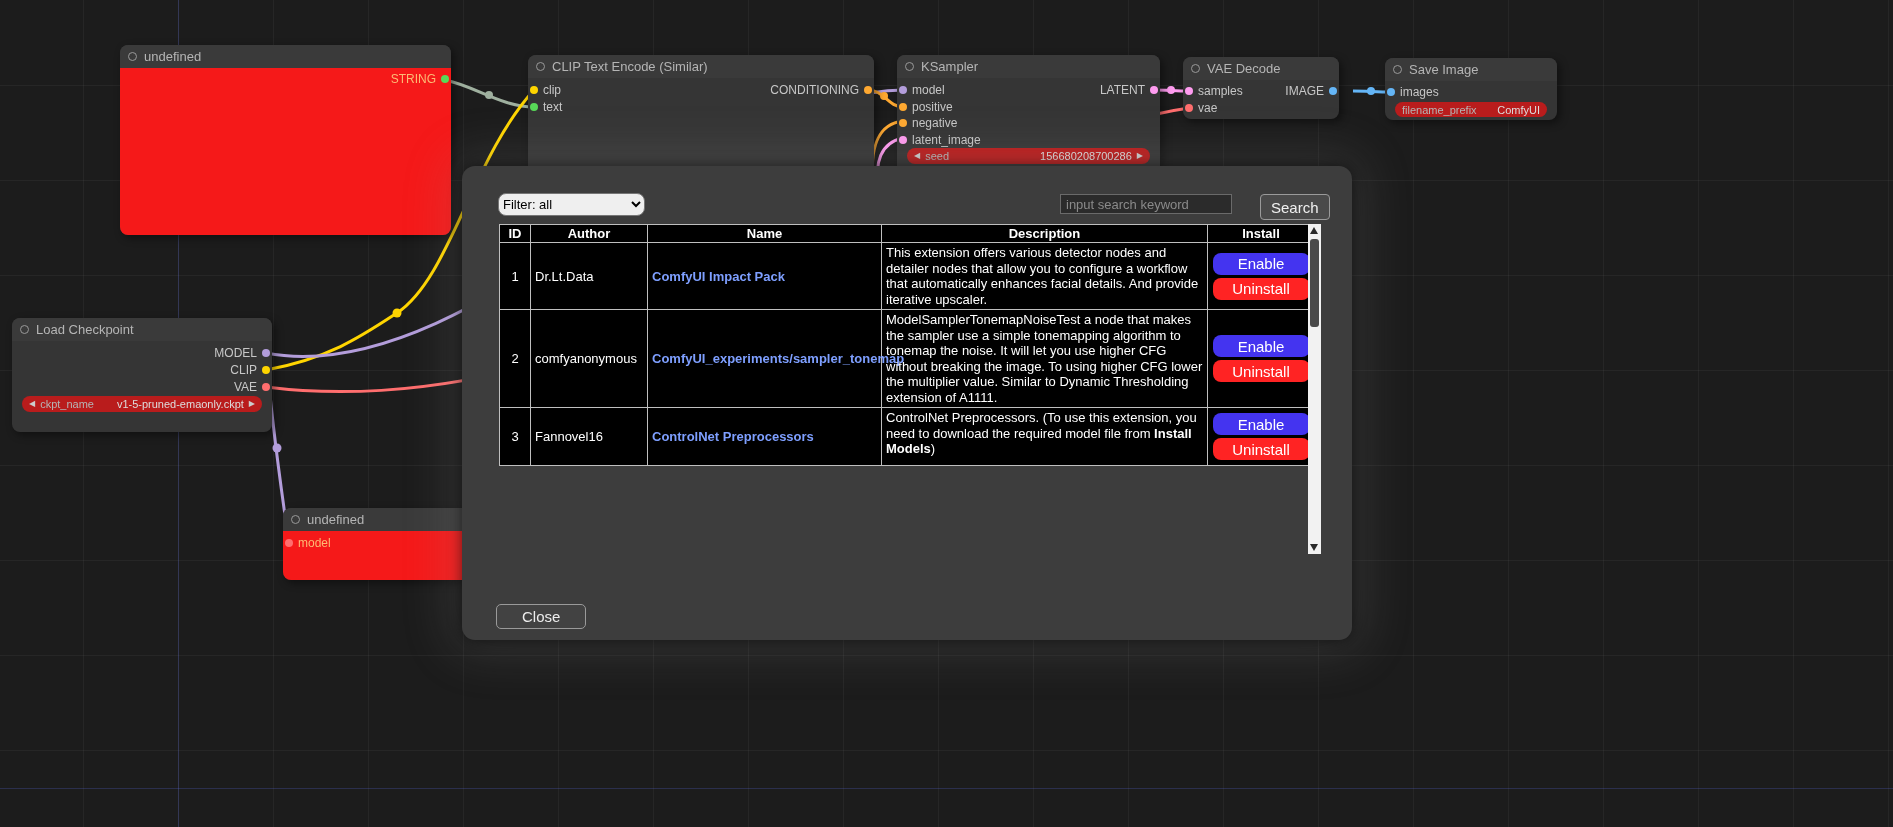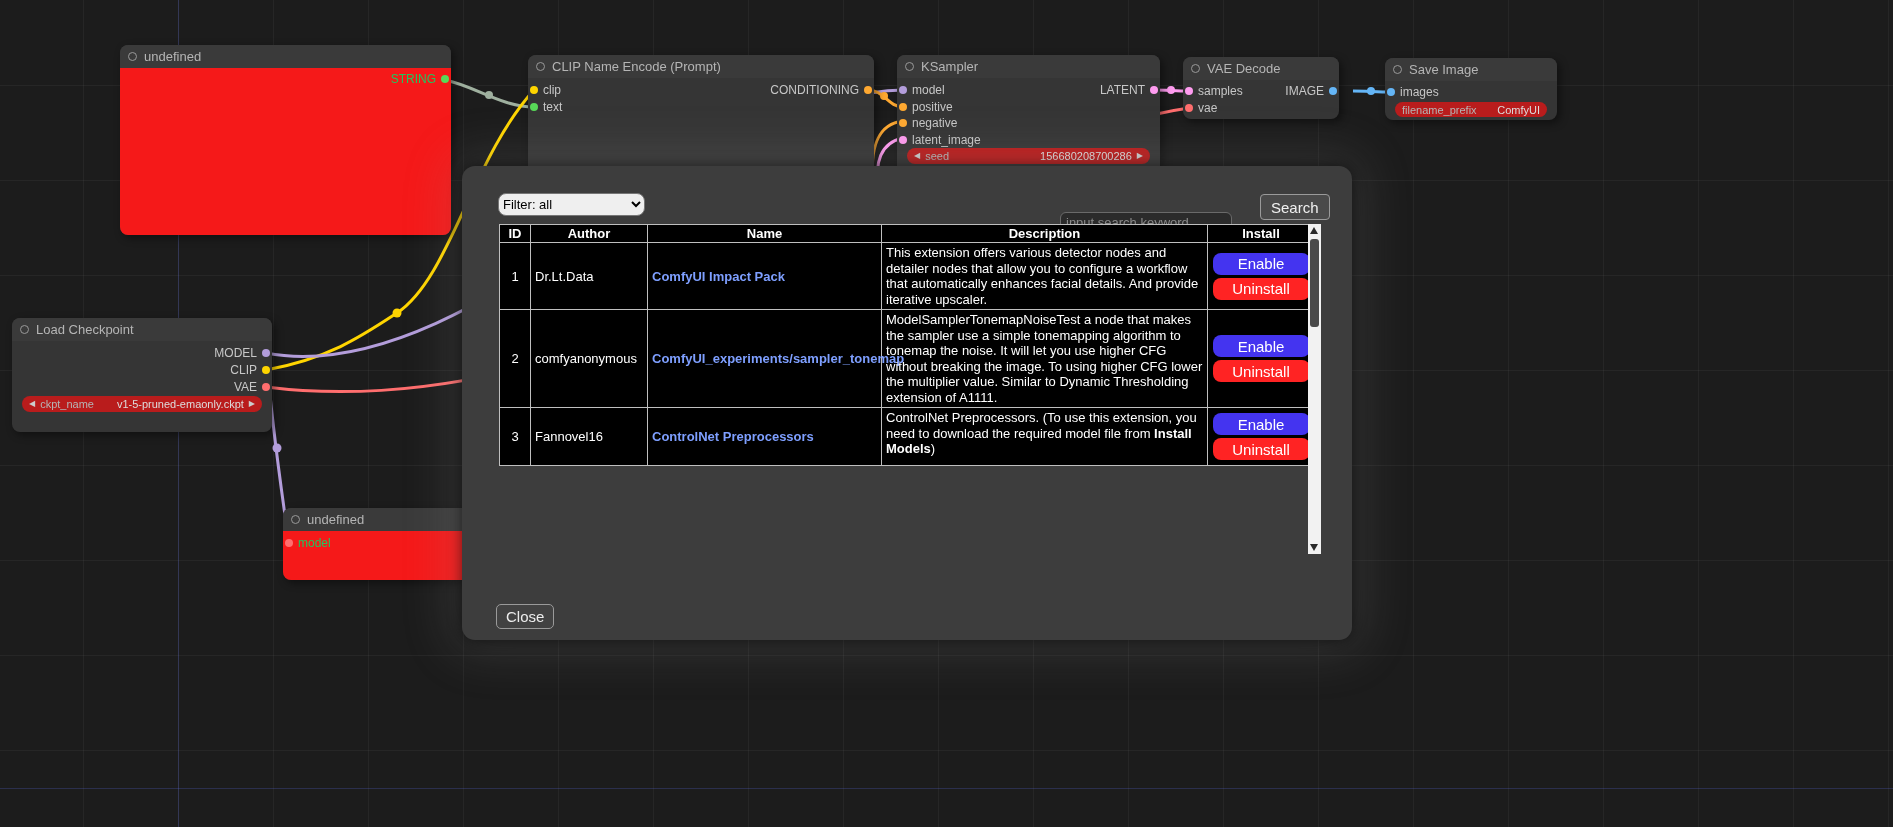--- a/index.html
+++ b/index.html
@@ -30,49 +30,49 @@
     position:absolute; left:0; top:0; right:0; height:23px; background:#3a3a3a;
     border-radius:8px 8px 0 0; display:flex; align-items:center; gap:7px;
     padding-left:8px; color:#b5b5b5; font-size:13px; overflow:hidden;
   }
   .collapse-dot { width:9px; height:9px; border:1.5px solid #999; border-radius:50%; flex:none; }
   .node-body-red { position:absolute; left:0; top:23px; right:0; bottom:0; background:#f51919; border-radius:0 0 8px 8px; }
   .slot { position:absolute; display:flex; align-items:center; gap:5px; height:12px; font-size:12px; color:#c7c7c7; z-index:3; }
   .slot.in { left:2px; }
   .slot.out { right:2px; }
   .dot { width:8px; height:8px; border-radius:50%; flex:none; }
-  .on-red { color:#22c55e; }
+  .on-red { color:#fdba74; }
 
   .widget {
     position:absolute; height:16px; background:#b91c1c; border-radius:8px;
     display:flex; align-items:center; gap:5px; padding:0 7px;
     font-size:11px; color:#b5b5b5; z-index:3;
   }
   .w-value { margin-left:auto; color:#dddddd; }
   .w-arrow { font-size:8px; color:#cccccc; line-height:16px; }
 
   .modal {
     position:absolute; left:462px; top:166px; width:890px; height:474px;
     background:#3d3d3d; border-radius:13px; z-index:10; color:#fff;
     box-shadow: 0 0 14px rgba(0,0,0,0.55), 0 0 48px 14px rgba(150,150,150,0.18);
   }
   .filter-select { position:absolute; left:36px; top:27px; width:147px; height:23px; font-size:13px; font-family:"Liberation Sans",sans-serif;border-radius:8px; }
   .search-input {
-    position:absolute; left:598px; top:46px; width:172px; height:20px;
-    background:#2b2b2b; border:1px solid #6a6a6a; border-radius:6px;
+    position:absolute; left:598px; top:28px; width:172px; height:20px;
+    background:#2b2b2b; border:1px solid #6a6a6a; border-radius:0;
     color:#dddddd; font-size:13px; padding:0 5px; font-family:"Liberation Sans",sans-serif;
   }
   .search-input::placeholder { color:#8a8a8a; }
   .search-btn {
     position:absolute; left:798px; top:28px; height:26px; padding:0 10px;
     background:#4a4a4a; border:1px solid #9a9a9a; border-radius:4px;
     color:#f0f0f0; font-size:15px; font-family:"Liberation Sans",sans-serif; cursor:pointer;
   }
   .close-btn {
-    position:absolute; left:34px; top:438px; height:25px; padding:0 9px;
+    position:absolute; left:34px; top:438px; height:25px; padding:0 25px;
     background:#424242; border:1px solid #9a9a9a; border-radius:5px;
     color:#ececec; font-size:15px; font-family:"Liberation Sans",sans-serif; cursor:pointer;
   }
 
   .grid {
     position:absolute; left:31px; top:58px; width:815px;
     border-collapse:collapse; background:#000; color:#fff;
     font-size:13px; table-layout:fixed;margin-left:6px;
   }
   .grid th, .grid td { border:1px solid #bfbfbf; }
@@ -131,21 +131,21 @@
     <div class="node-body-red"></div>
     <div class="slot out" style="top:28px">
       <span class="on-red">STRING</span>
       <span class="dot" style="background:#58d958"></span>
     </div>
   </div>
 
   <div class="node" style="left:528px;top:55px;width:346px;height:220px">
     <div class="node-title">
       <span class="collapse-dot"></span>
-      <span>CLIP Name Encode (Prompt)</span>
+      <span>CLIP Text Encode (Similar)</span>
     </div>
     <div class="slot in" style="top:29px">
       <span class="dot" style="background:#FFD500"></span>
       <span>clip</span>
     </div>
     <div class="slot in" style="top:46px">
       <span class="dot" style="background:#58d958"></span>
       <span>text</span>
     </div>
     <div class="slot out" style="top:29px">

